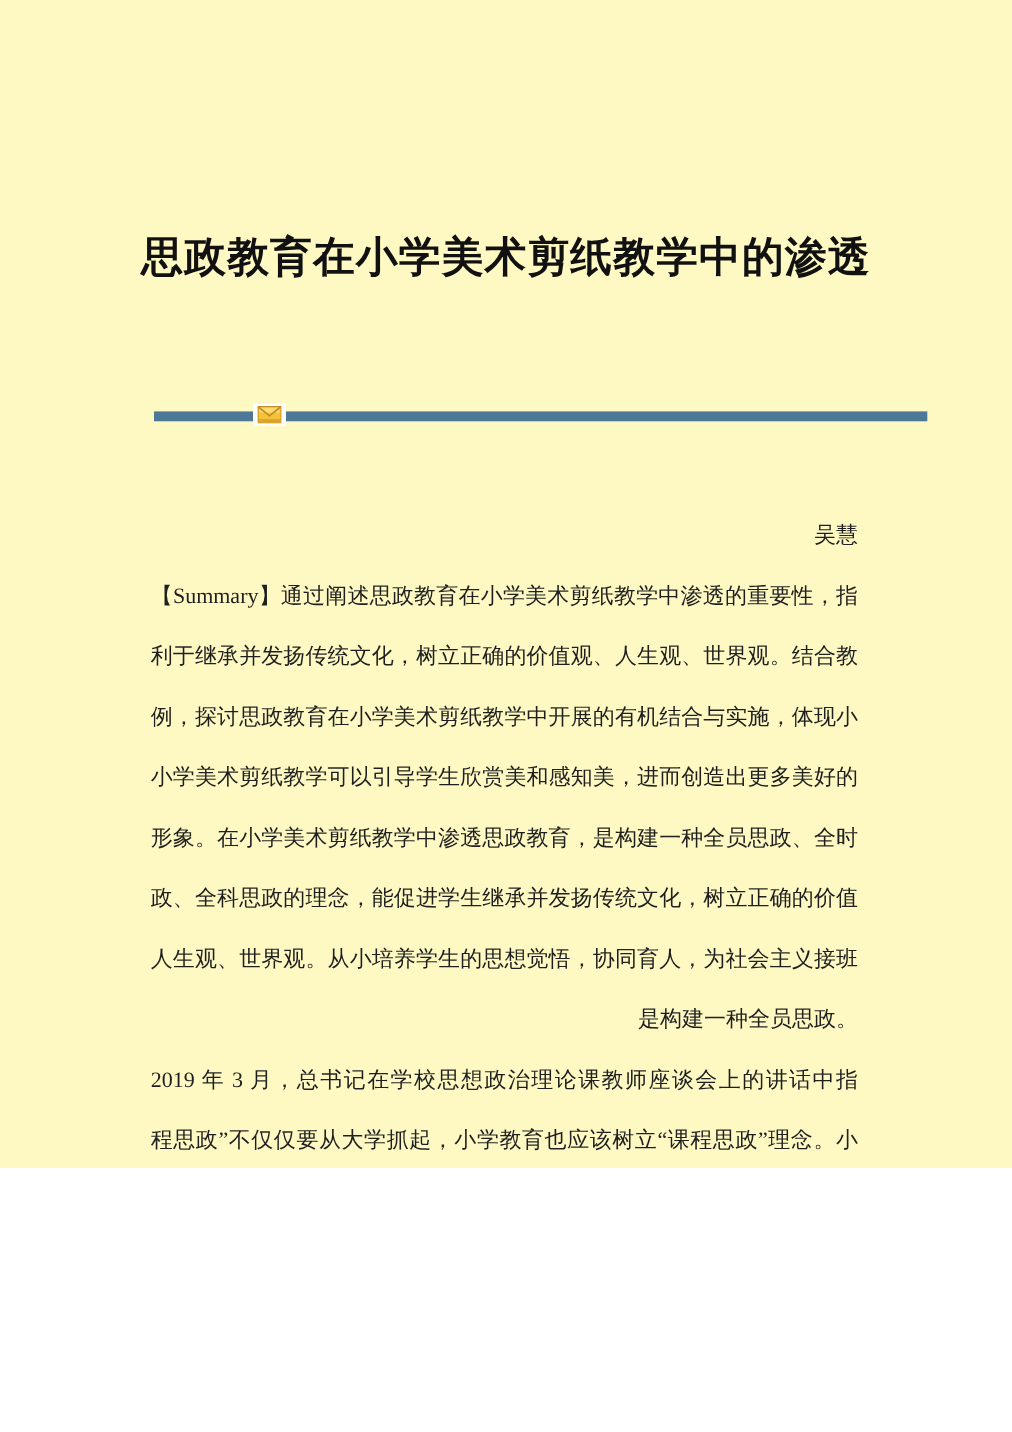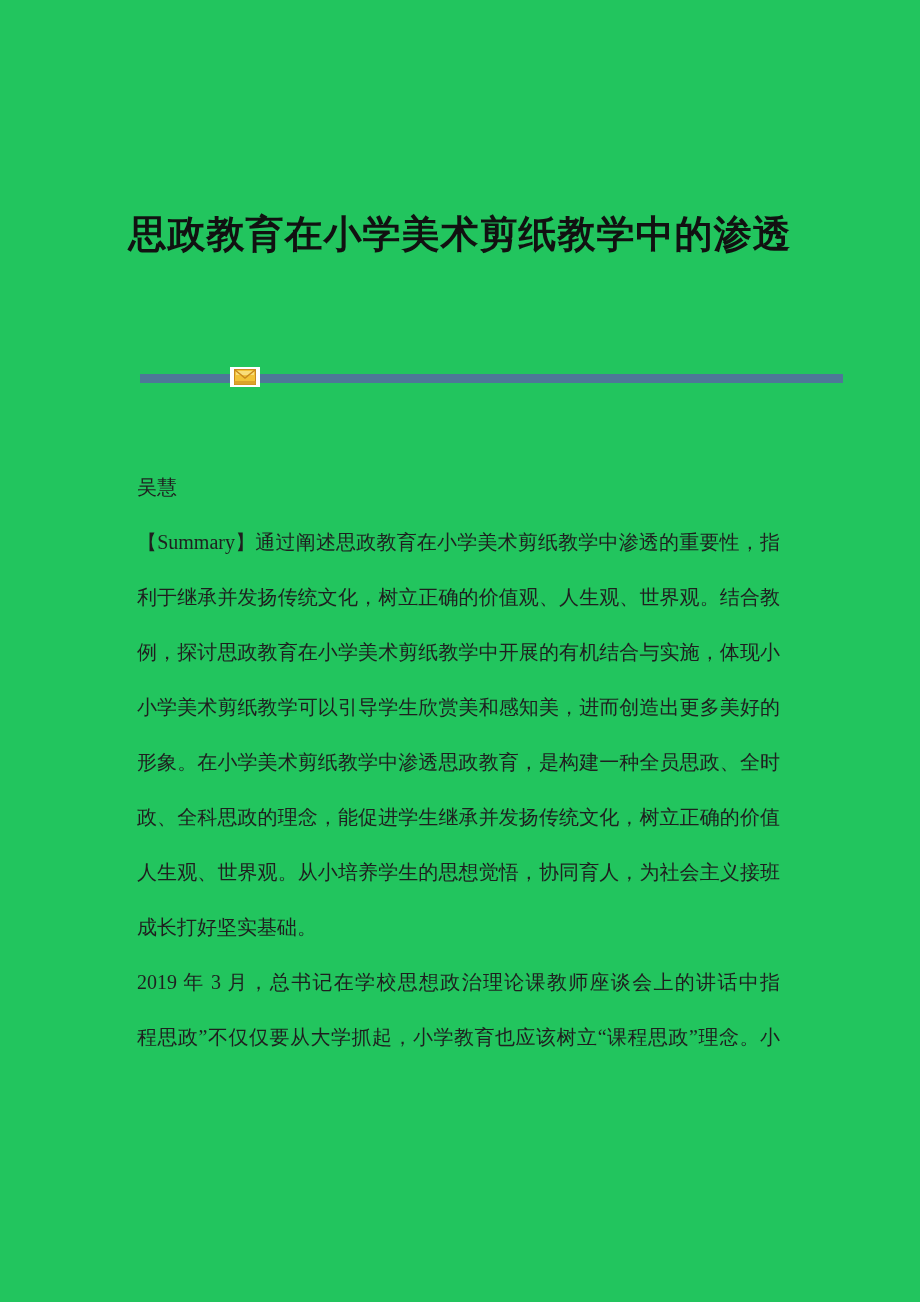--- a/index.html
+++ b/index.html
@@ -1,19 +1,19 @@
 <!DOCTYPE html>
 <html><head>
 <meta charset="utf-8">
 <style>
   html,body{margin:0;padding:0;background:#ffffff;}
   .page{
     position:relative;
-    width:920px;height:1302px;
-    background:#22c55e;
+    width:920px;height:1062px;
+    background:#fef9c3;
     overflow:hidden;
     font-family:"Liberation Serif","DejaVu Serif",serif;
     color:#1f1f1f;
   }
   .doc-title{
     position:absolute;top:203px;left:60px;right:60px;
     text-align:center;
     font-size:38px;line-height:62px;
     font-weight:700;
     letter-spacing:1px;
@@ -27,20 +27,21 @@
     display:flex;align-items:center;justify-content:center;
   }
   .content{
     position:absolute;top:460px;left:137px;width:643px;
     font-size:20px;
   }
   .t-line{
     height:55px;line-height:55px;
     white-space:nowrap;
     overflow:hidden;
+    text-align:right;
   }
   .t-line.fill{
     white-space:normal;
     text-align:justify;
     text-align-last:justify;
   }
 </style>
 </head>
 <body>
 
@@ -66,21 +67,21 @@
 
     <div class="t-line fill">【Summary】通过阐述思政教育在小学美术剪纸教学中渗透的重要性，指出其有</div>
     <div class="t-line fill">利于继承并发扬传统文化，树立正确的价值观、人生观、世界观。结合教学案</div>
     <div class="t-line fill">例，探讨思政教育在小学美术剪纸教学中开展的有机结合与实施，体现小学美</div>
 
 
     <div class="t-line fill">小学美术剪纸教学可以引导学生欣赏美和感知美，进而创造出更多美好的事物</div>
     <div class="t-line fill">形象。在小学美术剪纸教学中渗透思政教育，是构建一种全员思政、全时思</div>
     <div class="t-line fill">政、全科思政的理念，能促进学生继承并发扬传统文化，树立正确的价值观、</div>
     <div class="t-line fill">人生观、世界观。从小培养学生的思想觉悟，协同育人，为社会主义接班人的</div>
-    <div class="t-line">成长打好坚实基础。</div>
+    <div class="t-line">是构建一种全员思政。</div>
 
 
     <div class="t-line fill">2019 年 3 月，总书记在学校思想政治理论课教师座谈会上的讲话中指出：“课</div>
     <div class="t-line fill">程思政”不仅仅要从大学抓起，小学教育也应该树立“课程思政”理念。小学</div>
 
   </div>
 
 </div>
 
 </body></html>

